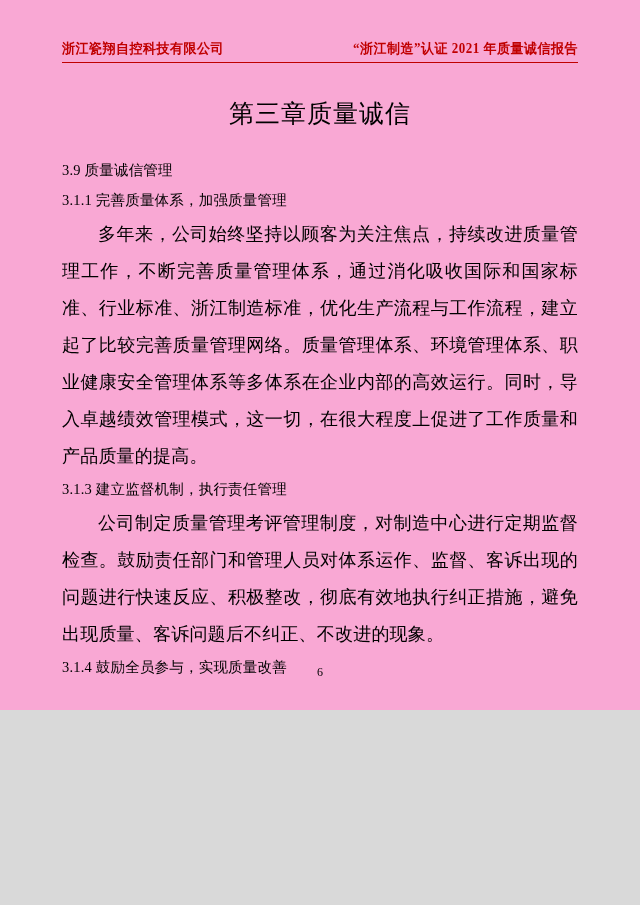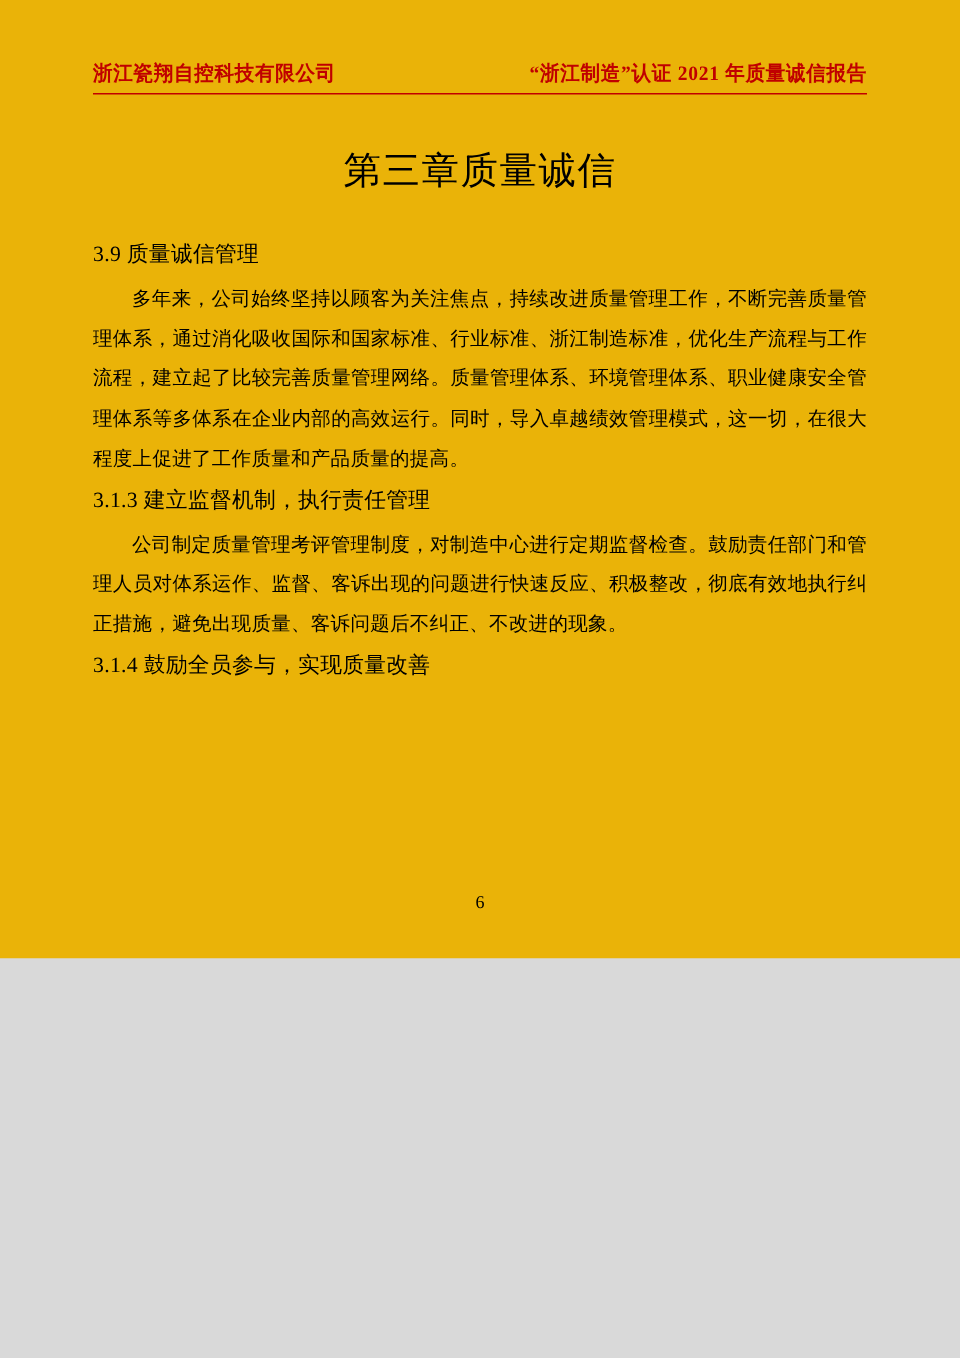--- a/index.html
+++ b/index.html
@@ -6,22 +6,22 @@
     margin: 0;
     padding: 0;
     background: #d9d9d9;
   }
   body {
     font-family: "Liberation Serif", "DejaVu Serif", serif;
   }
   .page {
     position: relative;
     width: 640px;
-    height: 639px;
-    background: #eab308;
+    height: 710px;
+    background: #f9a8d4;
     margin: 0 auto;
     overflow: hidden;
     box-sizing: border-box;
   }
   .page-inner {
     position: absolute;
     left: 0;
     top: 0;
     right: 0;
     bottom: 0;
@@ -66,21 +66,21 @@
   }
   
   .heading {
     font-size: 14.5px;
     line-height: 2.06;
     color: #000;
     margin: 0;
     letter-spacing: 0.2px;
   }
   .para {
-    font-size: 13px;
+    font-size: 18px;
     line-height: 2.06;
     color: #000;
     margin: 0;
     text-align: justify;
     text-justify: inter-ideograph;
     text-indent: 2em;
     letter-spacing: 0.2px;
   }
   
   .footer {
@@ -102,20 +102,21 @@
 
     <div class="header">
       <span class="header-left">浙江瓷翔自控科技有限公司</span>
       <span class="header-right">“浙江制造”认证 2021 年质量诚信报告</span>
     </div>
     <div class="header-rule"></div>
 
     <div class="doc-title">第三章质量诚信</div>
 
     <div class="heading">3.9  质量诚信管理</div>
+    <div class="heading">3.1.1  完善质量体系，加强质量管理</div>
     <p class="para">多年来，公司始终坚持以顾客为关注焦点，持续改进质量管理工作，不断完善质量管理体系，通过消化吸收国际和国家标准、行业标准、浙江制造标准，优化生产流程与工作流程，建立起了比较完善质量管理网络。质量管理体系、环境管理体系、职业健康安全管理体系等多体系在企业内部的高效运行。同时，导入卓越绩效管理模式，这一切，在很大程度上促进了工作质量和产品质量的提高。</p>
 
 
     <div class="heading">3.1.3  建立监督机制，执行责任管理</div>
     <p class="para">公司制定质量管理考评管理制度，对制造中心进行定期监督检查。鼓励责任部门和管理人员对体系运作、监督、客诉出现的问题进行快速反应、积极整改，彻底有效地执行纠正措施，避免出现质量、客诉问题后不纠正、不改进的现象。</p>
 
     <div class="heading">3.1.4  鼓励全员参与，实现质量改善</div>
 
   </div>
 

